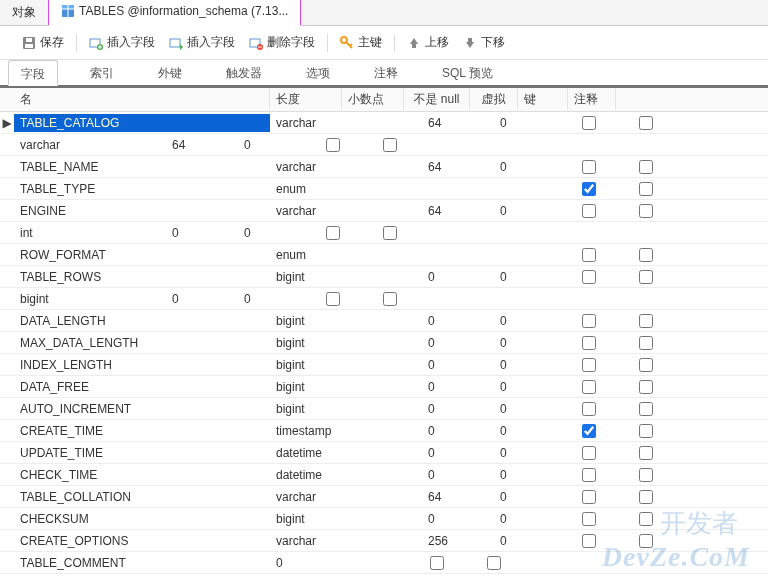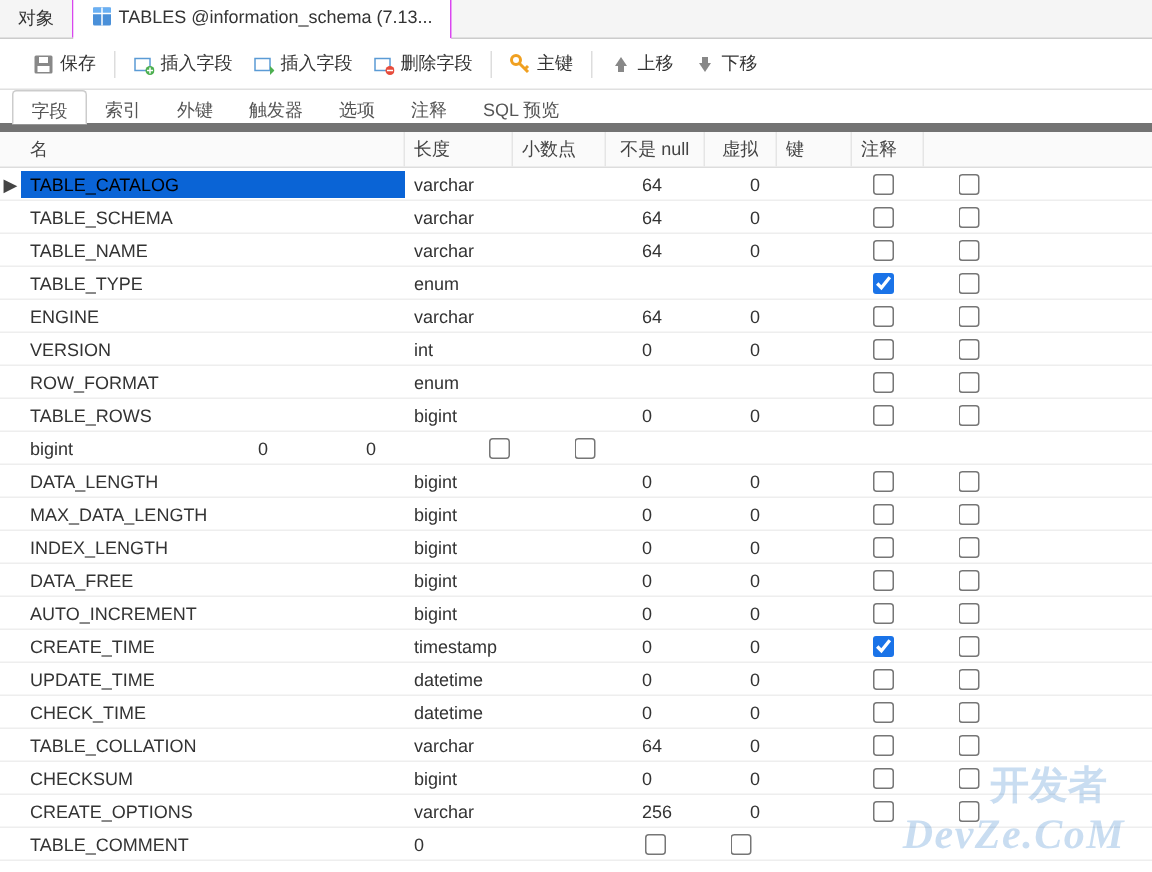--- a/index.html
+++ b/index.html
@@ -4,43 +4,43 @@
 <style>
 * { box-sizing: border-box; margin: 0; padding: 0; }
 body { font-family: "Microsoft YaHei", "Segoe UI", Tahoma, sans-serif; font-size: 12px; color: #333; background: #fff; width: 768px; height: 581px; overflow: hidden; }
 .tabs { display: flex; border-bottom: 1px solid #ccc; background: #f5f5f5; height: 26px; }
 .tab { padding: 4px 12px; border-right: 1px solid #d946ef; display: flex; gap: 4px; cursor: pointer; }
 .tab.active { background: #fff; border-bottom: 1px solid #fff; margin-bottom: -1px; }
 .tab-icon { width: 14px; height: 14px; display: inline-flex; }
 .toolbar { display: flex; align-items: center; padding: 6px 16px; gap: 2px; border-bottom: 1px solid #e0e0e0; height: 34px; }
 .tool-btn { display: flex; align-items: center; gap: 4px; padding: 3px 6px; cursor: pointer; border-radius: 2px; }
 .tool-sep { width: 1px; height: 18px; background: #ddd; margin: 0 4px; }
-.sub-tabs { display: flex; border-bottom: 6px solid #737373; padding: 0 8px; height: 28px; }
+.sub-tabs { display: flex; border-bottom: 3px solid #737373; padding: 0 8px; height: 28px; gap: 20px; }
 .sub-tab { padding: 5px 12px; cursor: pointer; color: #555; }
 .sub-tab.active { border: 1px solid #ccc; border-bottom: 1px solid #fff; margin-bottom: -1px; background: #fff; border-radius: 3px 3px 0 0; }
 .grid { width: 100%; }
 .grid-header { display: flex; background: #fafafa; border-bottom: 1px solid #ddd; height: 24px; }
 .grid-header .cell { padding: 4px 6px; border-right: 1px solid #e5e5e5; font-weight: normal; color: #444; display: flex; align-items: center; }
 .grid-body { }
 .grid-row { display: flex; border-bottom: 1px solid #eee; height: 22px; align-items: center; position: relative; }
 .grid-row .cell { padding: 2px 6px; border-right: 1px solid transparent; display: flex; align-items: center; }
 .row-marker { width: 14px; display: flex; justify-content: center; color: #444; }
 .c-name { width: 256px; }
 .c-type { width: 152px; }
 .c-len  { width: 72px; }
 .c-dec  { width: 62px; }
 .c-null { width: 66px; justify-content: center; }
 .c-virt { width: 48px; justify-content: center; }
 .c-key  { width: 50px; }
 .c-cmnt { width: 48px; }
-.grid-row.selected .c-name { background: #0a64d6; color: #000000; }
+.grid-row.selected .c-name { background: #0a64d6; color: #fef9c3; }
 input[type=checkbox] { width: 14px; height: 14px; accent-color: #1a73e8; }
 .icon { width: 14px; height: 14px; display: inline-block; }
 .watermark { position: absolute; right: 18px; bottom: 8px; font-size: 28px; font-weight: bold; color: rgba(40,120,200,0.25); font-style: italic; letter-spacing: 1px; pointer-events: none; font-family: Georgia, serif; }
-.watermark-cn { position: absolute; right: 30px; bottom: 40px; font-size: 26px; font-weight: bold; color: rgba(40,120,200,0.25); pointer-events: none; }
+.watermark-cn { position: absolute; right: 30px; bottom: 40px; font-size: 26px; font-weight: normal; color: rgba(40,120,200,0.25); pointer-events: none; }
 </style>
 </head>
 <body>
 
 <div class="tabs">
   <div class="tab">
     <span>对象</span>
   </div>
   <div class="tab active">
     <span class="tab-icon">
@@ -147,21 +147,20 @@
           <input type="checkbox" style="">
         </div>
         <div class="cell c-virt">
           <input type="checkbox" style="">
         </div>
         <div class="cell c-key"></div>
         <div class="cell c-cmnt"></div>
       </div>
       <div class="grid-row">
         <div class="row-marker"></div>
-        <div class="cell c-name">TABLE_SCHEMA</div>
         <div class="cell c-type">varchar</div>
         <div class="cell c-len">64</div>
         <div class="cell c-dec">0</div>
         <div class="cell c-null">
           <input type="checkbox" style="">
         </div>
         <div class="cell c-virt">
           <input type="checkbox" style="">
         </div>
         <div class="cell c-key"></div>
@@ -207,21 +206,20 @@
           <input type="checkbox" style="">
         </div>
         <div class="cell c-virt">
           <input type="checkbox" style="">
         </div>
         <div class="cell c-key"></div>
         <div class="cell c-cmnt"></div>
       </div>
       <div class="grid-row">
         <div class="row-marker"></div>
-        <div class="cell c-name">VERSION</div>
         <div class="cell c-type">int</div>
         <div class="cell c-len">0</div>
         <div class="cell c-dec">0</div>
         <div class="cell c-null">
           <input type="checkbox" style="">
         </div>
         <div class="cell c-virt">
           <input type="checkbox" style="">
         </div>
         <div class="cell c-key"></div>

